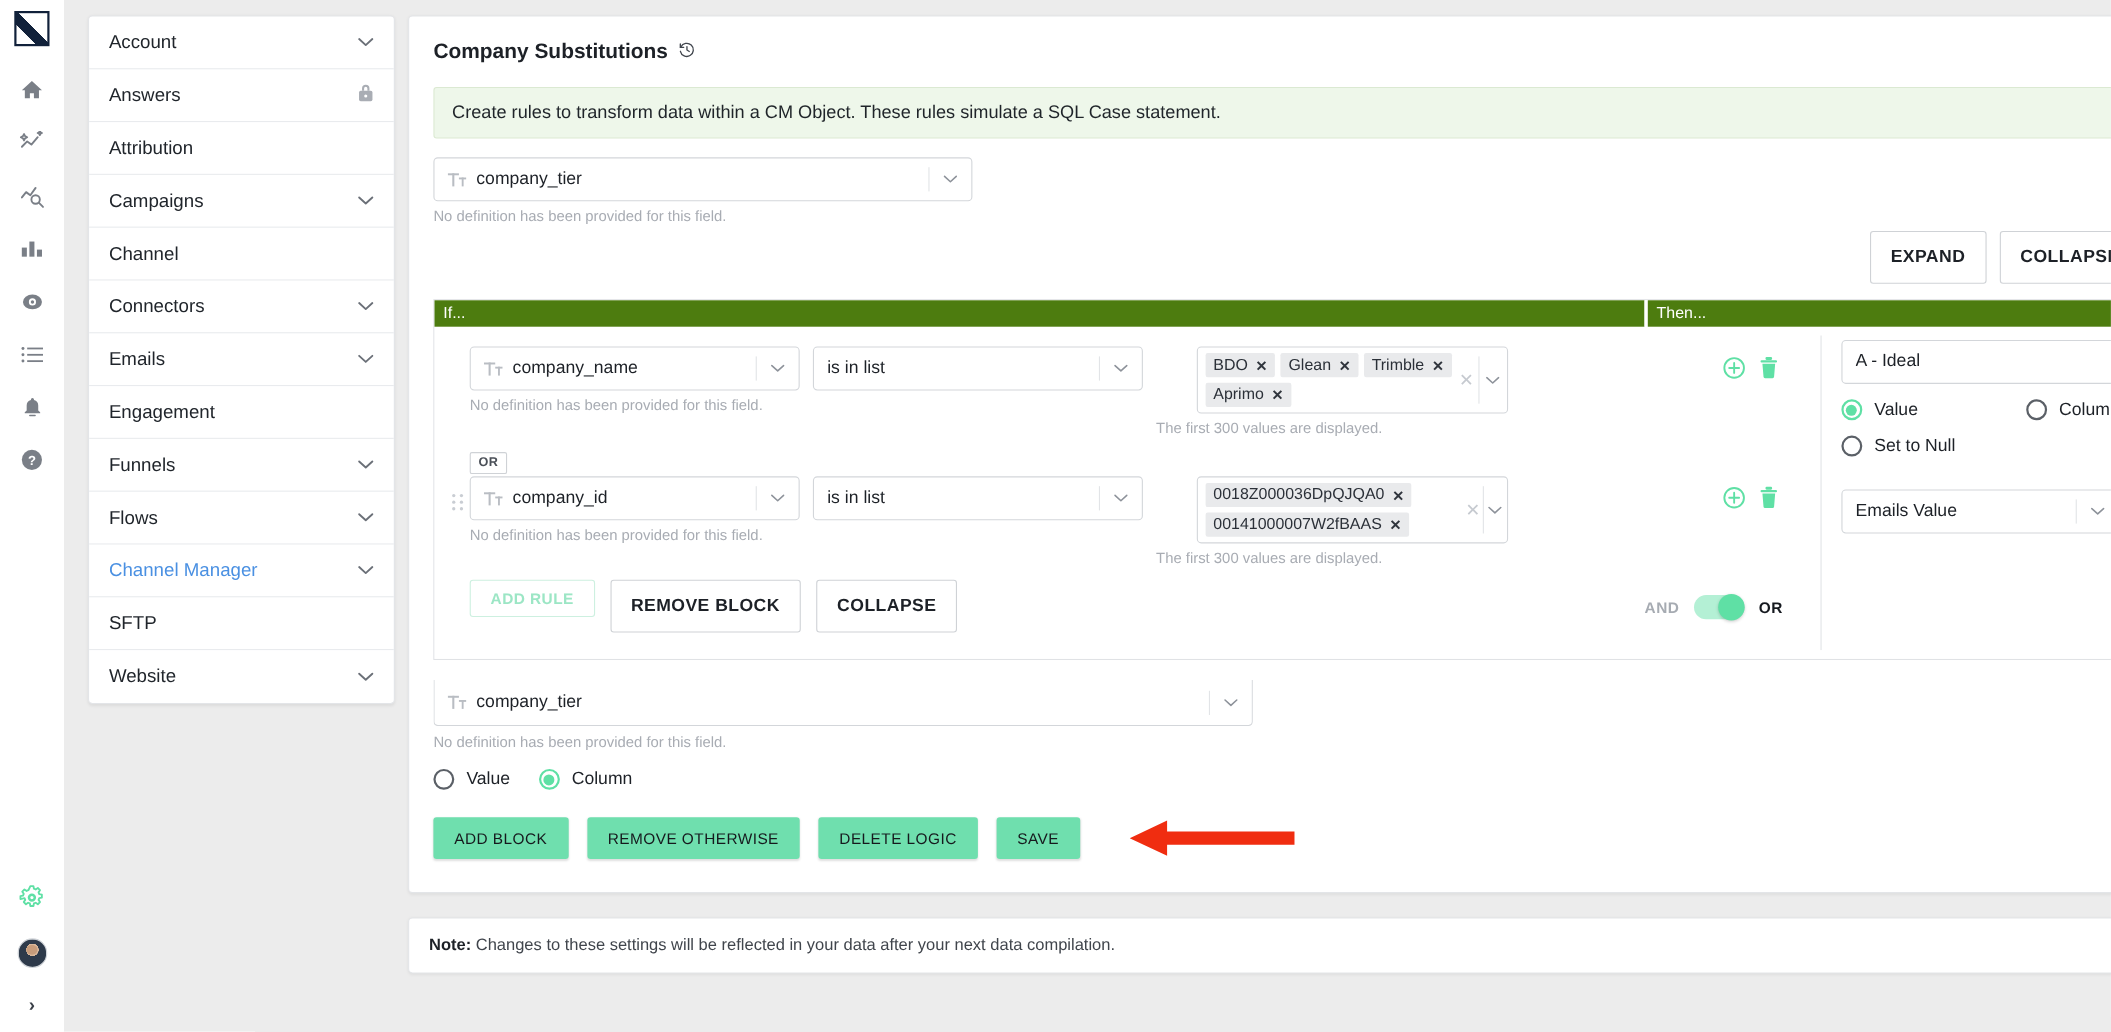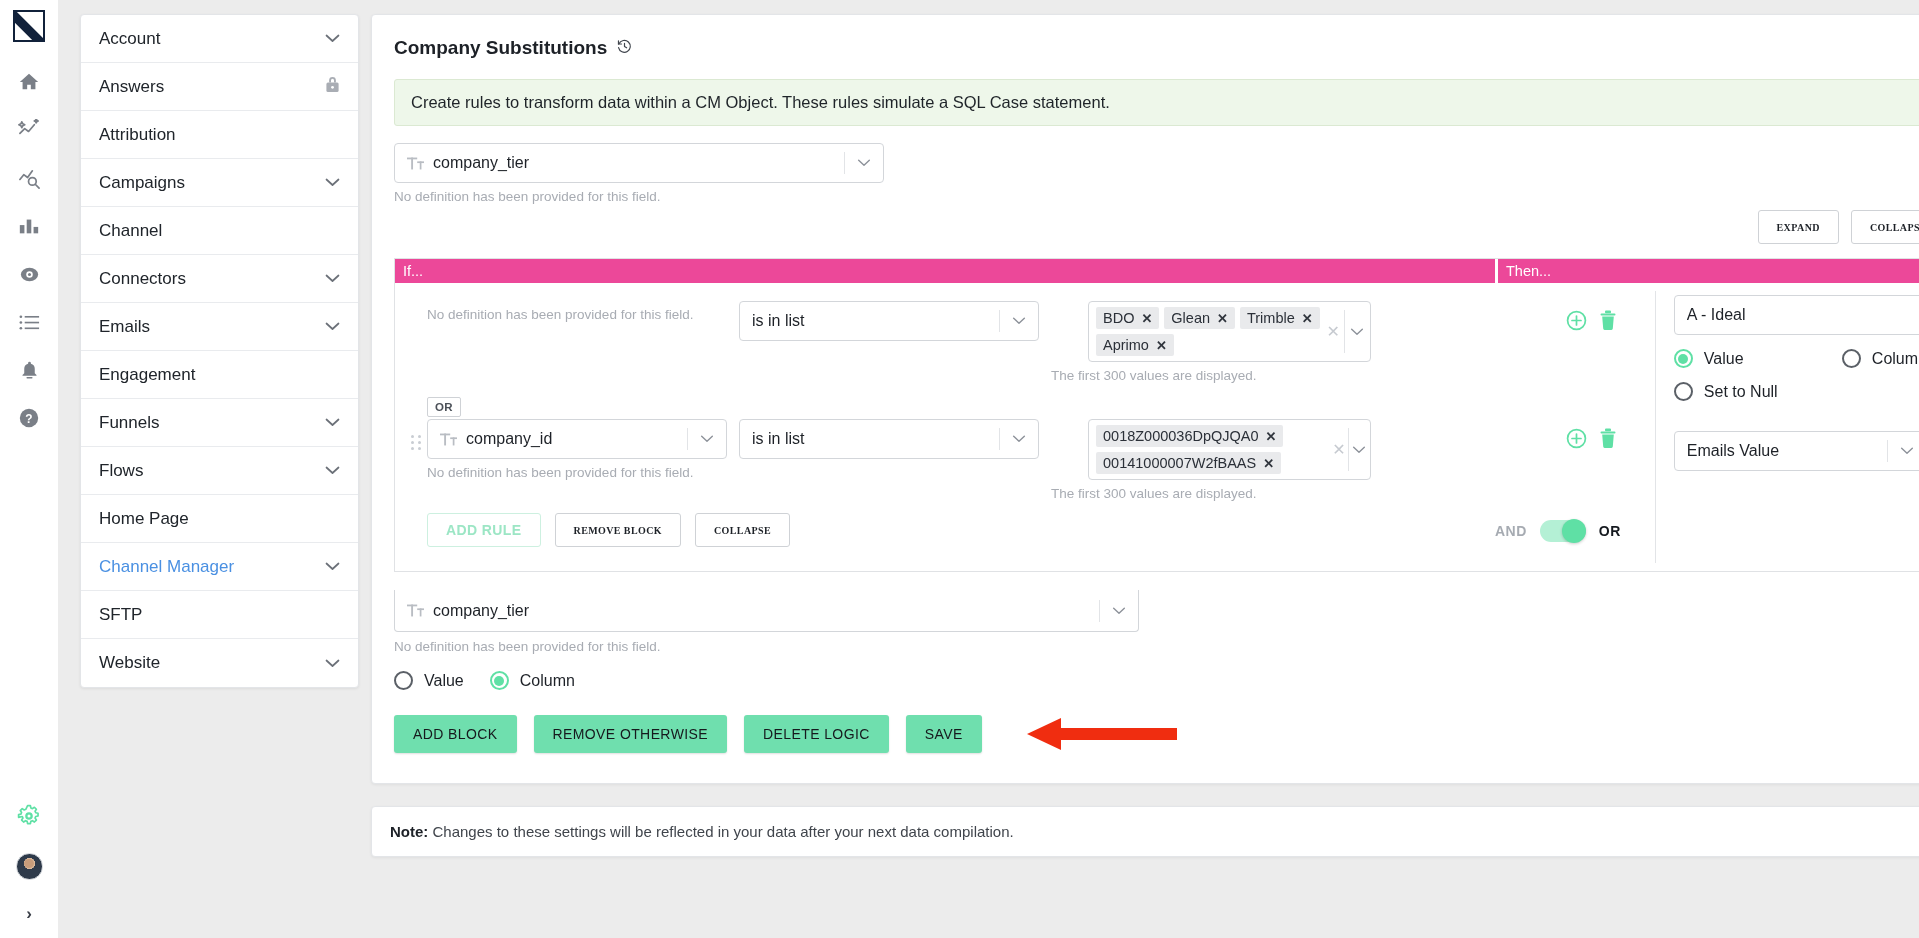--- a/index.html
+++ b/index.html
@@ -97,31 +97,31 @@
   .sel .sel-div { width:1px; height:22px; background:#e2e4e7; }
   .sel .sel-caret { width: 38px; display:flex; align-items:center; justify-content:center; color:#8d929a; font-size: 13px; }
 
   .field-hint { font-size: 13.5px; color: #a8acb3; margin-top: 6px; }
 
   .topsel-row { display:flex; }
   .topsel { width: 490px; }
 
   .expand-row { display:flex; justify-content:flex-end; gap: 12px; margin: 6px 0 14px 0; }
   .ghost-btn {
-    height: 34px; padding: 0 18px; background:#fff; border:1px solid #cfd2d6;
-    border-radius:3px; font-size:10px; font-weight:700; letter-spacing:.4px;
-    color:#1d2127; cursor:pointer; font-family:Liberation Serif, serif;
+    height: 48px; padding: 0 18px; background:#fff; border:1px solid #cfd2d6;
+    border-radius:3px; font-size:16px; font-weight:700; letter-spacing:.4px;
+    color:#1d2127; cursor:pointer; font-family:Liberation Sans, sans-serif;
   }
 
   
   .block {
     background:#f5f6f8; border:1px solid #e0e2e5; margin-bottom: 18px;
   }
   .block-head { display:flex; height: 24px; background:#ffffff; }
-  .bar { background:#ec4899; color:#fff; font-size:14.5px; display:flex; align-items:center; padding:0 8px; height:24px; }
+  .bar { background:#4d7c0f; color:#fff; font-size:14.5px; display:flex; align-items:center; padding:0 8px; height:24px; }
   .bar-if { flex: 0 0 1100px; }
   .bar-gap { flex: 0 0 3px; background:#ffffff; }
   .bar-then { flex: 1 1 auto; }
 
   .block-body { display:flex; background:#ffffff; }
   .if-col { flex: 0 0 1100px; padding: 10px 0 10px 0; }
   .col-divider { width:1px; background:#e2e4e7; margin: 8px 0; }
   .then-col { flex: 1 1 auto; padding: 12px 18px 10px 18px; }
 
   .rule-row { display:flex; align-items:flex-start; padding: 8px 0 0 10px; }
@@ -361,23 +361,20 @@
 
         <div class="menu-item">
           <span class="menu-label">Flows</span>
           <span class="menu-caret">
             <svg width="15" height="9" viewBox="0 0 15 9" fill="none" stroke="currentColor" stroke-width="1.7" stroke-linecap="round" stroke-linejoin="round">
                 <path d="M1.5 1.5 7.5 7 13.5 1.5"></path>
               </svg>
           </span>
         </div>
 
-        <div class="menu-item">
-          <span class="menu-label">Home Page</span>
-        </div>
 
         <div class="menu-item active">
           <span class="menu-label">Channel Manager</span>
           <span class="menu-caret">
             <svg width="15" height="9" viewBox="0 0 15 9" fill="none" stroke="currentColor" stroke-width="1.7" stroke-linecap="round" stroke-linejoin="round">
                 <path d="M1.5 1.5 7.5 7 13.5 1.5"></path>
               </svg>
           </span>
         </div>
 
@@ -451,20 +448,37 @@
           </div>
 
           <div class="block-body">
 
             <div class="if-col">
 
               <div class="rule-row">
                 <div class="drag-handle"></div>
                 <div class="rule-fields">
                   <div class="fld-field">
+                    <div class="sel">
+                      <span class="tt">
+                        <svg width="17" height="15" viewBox="0 0 20 16" fill="currentColor">
+                            <rect x="0" y="1" width="12" height="2.1"></rect>
+                            <rect x="4.9" y="1" width="2.2" height="14"></rect>
+                            <rect x="12" y="5.5" width="8" height="2"></rect>
+                            <rect x="15" y="5.5" width="2" height="9.5"></rect>
+                          </svg>
+                      </span>
+                      <span class="sel-val">company_name</span>
+                      <span class="sel-div"></span>
+                      <span class="sel-caret">
+                        <svg width="14" height="8" viewBox="0 0 15 9" fill="none" stroke="currentColor" stroke-width="1.6" stroke-linecap="round" stroke-linejoin="round">
+                            <path d="M1.5 1.5 7.5 7 13.5 1.5"></path>
+                          </svg>
+                      </span>
+                    </div>
                     <div class="field-hint">No definition has been provided for this field.</div>
                   </div>
 
                   <div class="fld-op">
                     <div class="sel">
                       <span class="sel-val">is in list</span>
                       <span class="sel-div"></span>
                       <span class="sel-caret">
                         <svg width="14" height="8" viewBox="0 0 15 9" fill="none" stroke="currentColor" stroke-width="1.6" stroke-linecap="round" stroke-linejoin="round">
                             <path d="M1.5 1.5 7.5 7 13.5 1.5"></path>

